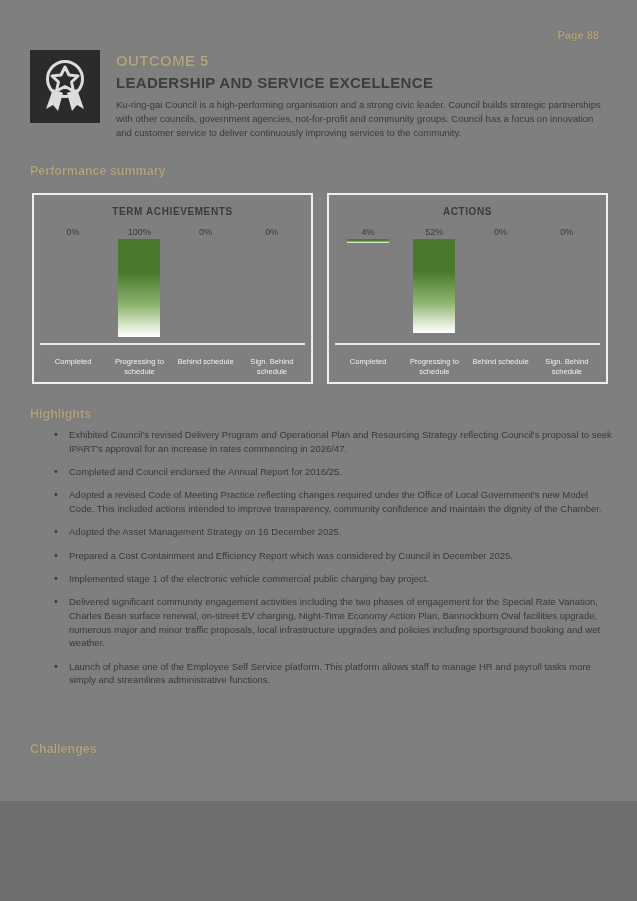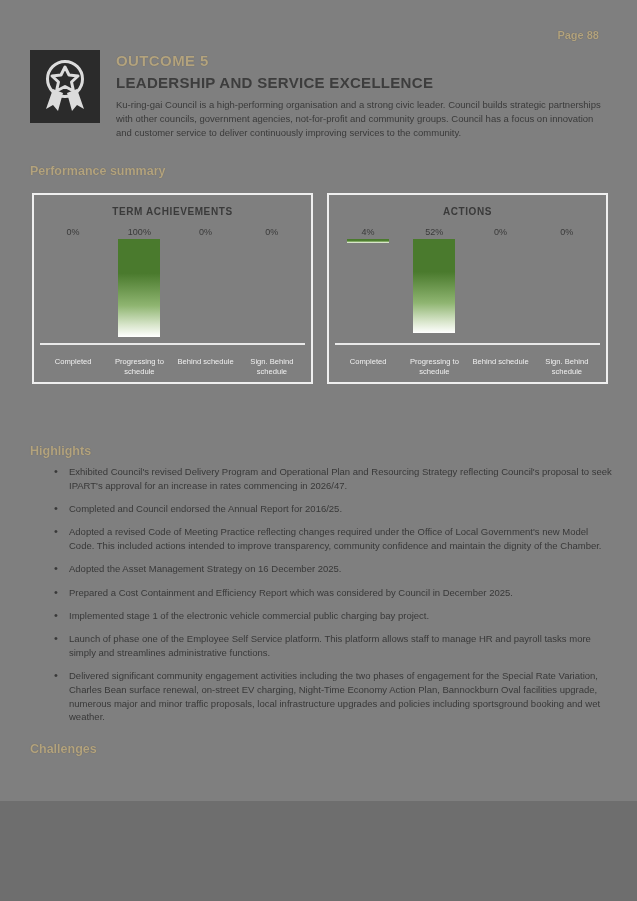--- a/index.html
+++ b/index.html
@@ -56,21 +56,21 @@
   }
   .bar-value { font-size:9px; color:#3a3a3a; margin-bottom:2px; white-space:nowrap; }
   .bar { width:42px; }
   .cat-row { position:absolute; left:6px; right:6px; bottom:5px; display:flex; }
   .cat-label {
     width:25%; text-align:center; font-size:7.6px; line-height:1.3;
     color:#f0f0f0; padding:0 4px;
   }
 
   
-  .highlights { position:absolute; top:407px; left:30px; width:584px;margin-top:37px; }
+  .highlights { position:absolute; top:407px; left:30px; width:584px; }
   .challenges { position:absolute; top:742px; left:30px; width:584px; }
   ul.bullets { list-style:none; margin:7px 0 0 24px; }
   ul.bullets li {
     position:relative; padding-left:15px; margin-bottom:9.5px;
     font-size:9.5px; line-height:1.45; color:#383838;
   }
   ul.bullets li::before { content:"\2022"; position:absolute; left:0; top:-1px; font-size:11px; }
 
   .footer {
     position:absolute; top:908px; right:27px;
@@ -161,22 +161,22 @@
 
   <div class="highlights">
     <div class="section-heading">Highlights</div>
     <ul class="bullets">
         <li>Exhibited Council's revised Delivery Program and Operational Plan and Resourcing Strategy reflecting Council's proposal to seek IPART's approval for an increase in rates commencing in 2026/47.</li>
         <li>Completed and Council endorsed the Annual Report for 2016/25.</li>
         <li>Adopted a revised Code of Meeting Practice reflecting changes required under the Office of Local Government's new Model Code. This included actions intended to improve transparency, community confidence and maintain the dignity of the Chamber.</li>
         <li>Adopted the Asset Management Strategy on 16 December 2025.</li>
         <li>Prepared a Cost Containment and Efficiency Report which was considered by Council in December 2025.</li>
         <li>Implemented stage 1 of the electronic vehicle commercial public charging bay project.</li>
+        <li>Delivered significant community engagement activities including the two phases of engagement for the Special Rate Variation, Charles Bean surface renewal, on-street EV charging, Night-Time Economy Action Plan, Bannockburn Oval facilities upgrade, numerous major and minor traffic proposals, local infrastructure upgrades and policies including sportsground booking and wet weather.</li>
         <li>Launch of phase one of the Employee Self Service platform. This platform allows staff to manage HR and payroll tasks more simply and streamlines administrative functions.</li>
-        <li>Delivered significant community engagement activities including the two phases of engagement for the Special Rate Variation, Charles Bean surface renewal, on-street EV charging, Night-Time Economy Action Plan, Bannockburn Oval facilities upgrade, numerous major and minor traffic proposals, local infrastructure upgrades and policies including sportsground booking and wet weather.</li>
       </ul>
   </div>
 
   <div class="challenges">
     <div class="section-heading">Challenges</div>
   </div>
 
   <div class="footer">Ku-ring-gai Council – December 2025 Biannual Report</div>
 
 </div>

